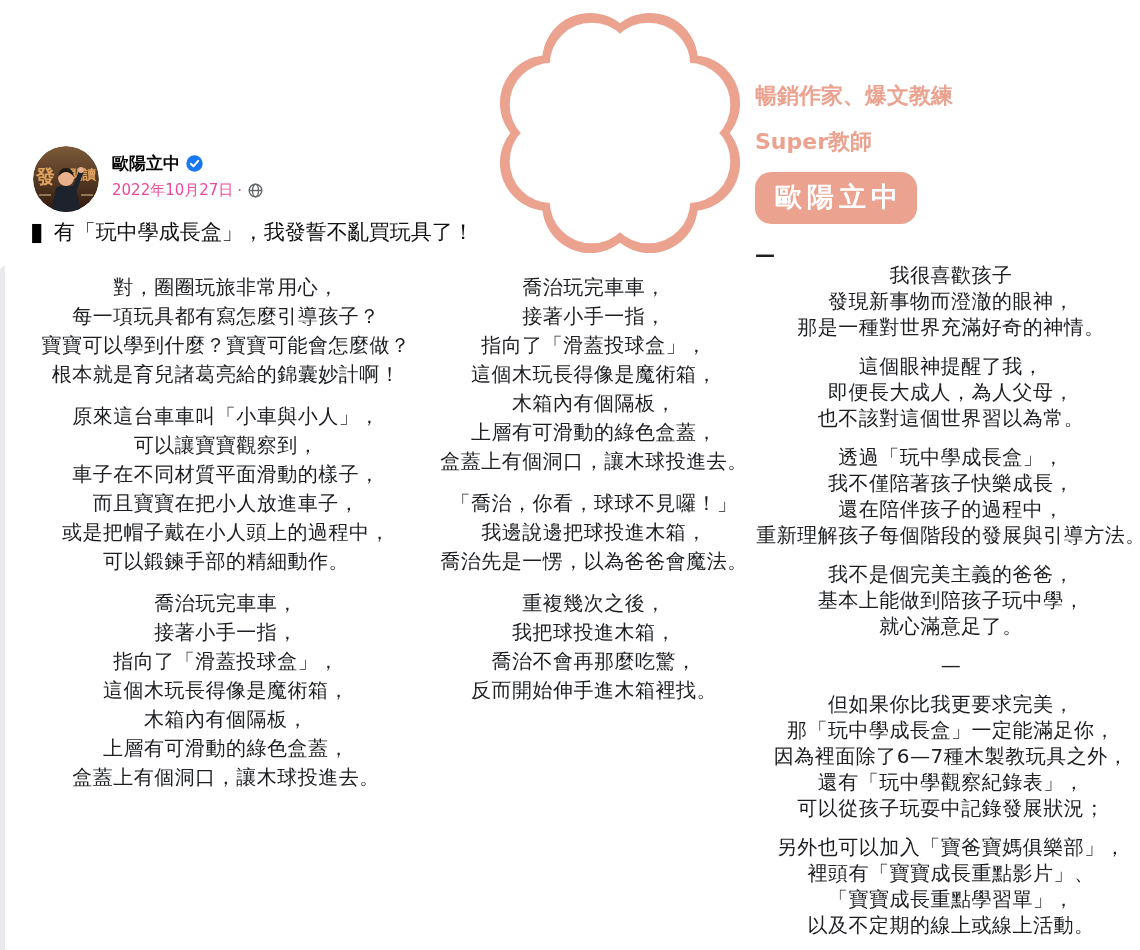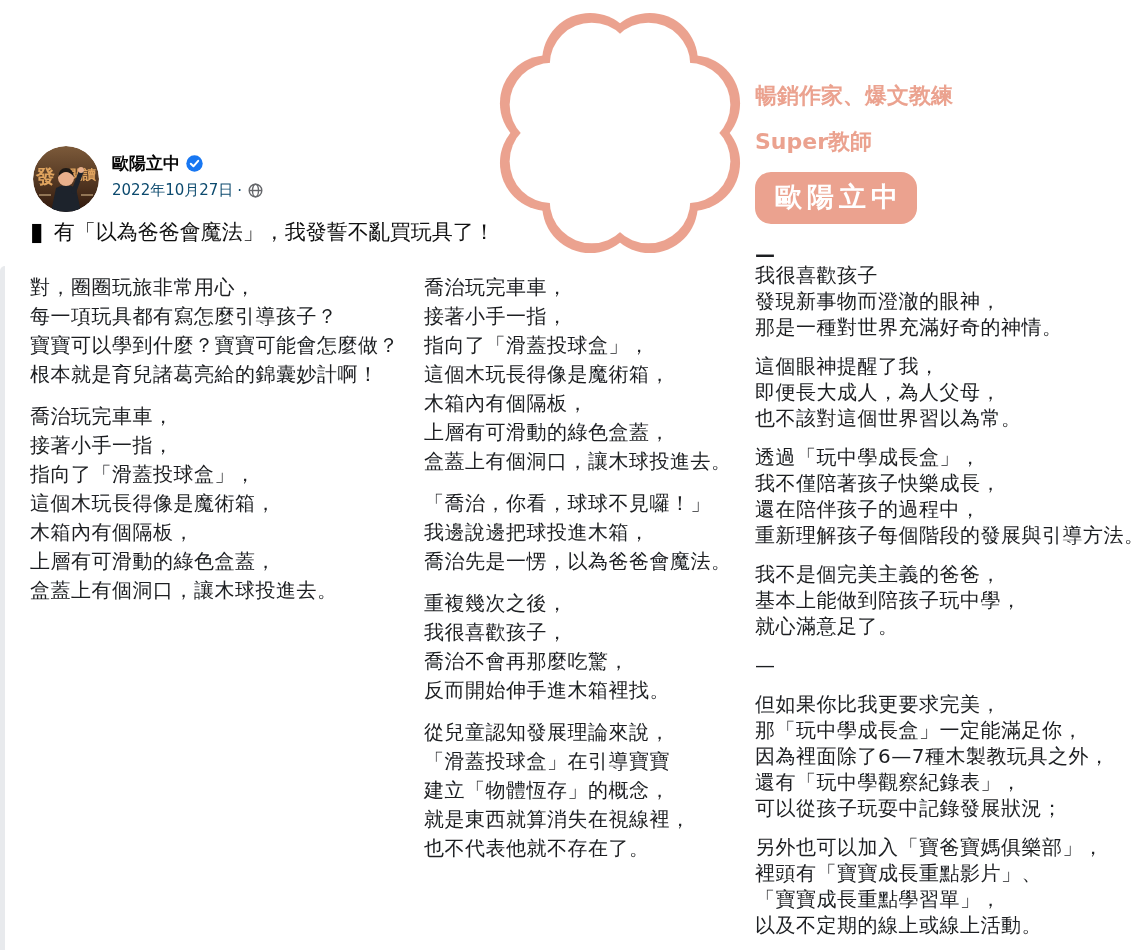--- a/index.html
+++ b/index.html
@@ -12,42 +12,42 @@
     position:absolute;left:0;top:266px;width:5px;height:684px;
     background:#e8eaed;border-top-left-radius:6px;
   }
   
   .fb-header{position:absolute;left:33px;top:146px;display:flex;gap:13px;}
   .avatar{width:66px;height:66px;border-radius:50%;overflow:hidden;flex:0 0 auto;cursor:pointer;}
   .hdr-meta{padding-top:6px;}
   .name-row{display:flex;align-items:center;gap:6px;}
   .author-name{font-size:17px;font-weight:700;color:#050505;cursor:pointer;}
   .verified{width:17px;height:17px;display:inline-block;}
-  .date-row{display:flex;align-items:center;gap:4px;margin-top:6px;font-size:15px;color:#0c4a6e;cursor:pointer;}
+  .date-row{display:flex;align-items:center;gap:4px;margin-top:6px;font-size:15px;color:#ec4899;cursor:pointer;}
   .globe{width:15px;height:15px;display:inline-block;margin-left:2px;}
   
   .post-title{
     position:absolute;left:30px;top:218px;font-size:21px;color:#111;
     display:flex;align-items:center;gap:10px;white-space:nowrap;
   }
   .title-marker{font-size:25px;line-height:1;color:#000;transform:translateY(-1px);}
   
   .photo{position:absolute;left:489px;top:2px;width:262px;height:262px;}
   
   .profile{position:absolute;left:755px;top:84px;width:392px;}
   .profile-title{font-size:22px;font-weight:700;line-height:1.1;}
   .profile-title + .profile-title{margin-top:22px;}
   .name-badge{
     display:inline-block;margin-top:18px;color:#fff;font-size:27px;font-weight:700;
     letter-spacing:5px;padding:7px 14px 9px 20px;border-radius:16px;
   }
   .profile-divider{margin-top:18px;font-size:20px;font-weight:600;color:#1c1e21;}
   
   .col{position:absolute;font-size:20px;color:#1c1e21;letter-spacing:0.5px;}
-  .col .para{margin:0 0 13px 0;white-space:pre-line;}
+  .col .para{margin:0 0 13px 0;white-space:pre-line;text-align:center;}
   .col1{left:30px;top:273px;width:392px;line-height:29px;}
   .col2{left:424px;top:273px;width:340px;line-height:29px;}
   .col3{left:755px;top:262px;width:392px;line-height:26px;}
 </style>
 </head>
 <body>
 
 <div class="left-strip"></div>
 
 <header class="fb-header">
@@ -95,21 +95,21 @@
           <line x1="1.4" y1="7.5" x2="13.6" y2="7.5" stroke="#65676B" stroke-width="1.4"></line>
           <ellipse cx="7.5" cy="7.5" rx="3" ry="6.3" fill="none" stroke="#65676B" stroke-width="1.4"></ellipse>
         </svg>
       </span>
     </div>
   </div>
 </header>
 
 <div class="post-title">
   <span class="title-marker">▮</span>
-  <span>有「以為爸爸會魔法」，我發誓不亂買玩具了！</span>
+  <span>有「玩中學成長盒」，我發誓不亂買玩具了！</span>
 </div>
 
 <div class="photo">
   <svg id="flowerSvg" width="262" height="262" viewBox="0 0 262 262">
     <defs>
       <linearGradient id="phBg" x1="0" y1="0" x2="0" y2="1">
         <stop offset="0" stop-color="#878c94"></stop>
           <stop offset="1" stop-color="#6d727b"></stop>
       </linearGradient>
       <clipPath id="flowerClip">
@@ -178,48 +178,49 @@
   <div class="profile-title" style="color: rgb(235, 162, 143);">Super教師</div>
   <div><span class="name-badge" style="background: rgb(235, 162, 143);">歐陽立中</span></div>
   <div class="profile-divider">—</div>
 </aside>
 
 <section class="col col1">
     <p class="para">對，圈圈玩旅非常用心，
 每一項玩具都有寫怎麼引導孩子？
 寶寶可以學到什麼？寶寶可能會怎麼做？
 根本就是育兒諸葛亮給的錦囊妙計啊！</p>
+    <p class="para">原來這台車車叫「小車與小人」，
+可以讓寶寶觀察到，
+車子在不同材質平面滑動的樣子，
+而且寶寶在把小人放進車子，
+或是把帽子戴在小人頭上的過程中，
+可以鍛鍊手部的精細動作。</p>
     <p class="para">喬治玩完車車，
 接著小手一指，
 指向了「滑蓋投球盒」，
 這個木玩長得像是魔術箱，
 木箱內有個隔板，
 上層有可滑動的綠色盒蓋，
 盒蓋上有個洞口，讓木球投進去。</p>
   </section>
 <section class="col col2">
     <p class="para">喬治玩完車車，
 接著小手一指，
 指向了「滑蓋投球盒」，
 這個木玩長得像是魔術箱，
 木箱內有個隔板，
 上層有可滑動的綠色盒蓋，
 盒蓋上有個洞口，讓木球投進去。</p>
     <p class="para">「喬治，你看，球球不見囉！」
 我邊說邊把球投進木箱，
 喬治先是一愣，以為爸爸會魔法。</p>
     <p class="para">重複幾次之後，
-我很喜歡孩子，
+我把球投進木箱，
 喬治不會再那麼吃驚，
 反而開始伸手進木箱裡找。</p>
-    <p class="para">從兒童認知發展理論來說，
-「滑蓋投球盒」在引導寶寶
-建立「物體恆存」的概念，
-就是東西就算消失在視線裡，
-也不代表他就不存在了。</p>
   </section>
 <section class="col col3">
     <p class="para">我很喜歡孩子
 發現新事物而澄澈的眼神，
 那是一種對世界充滿好奇的神情。</p>
     <p class="para">這個眼神提醒了我，
 即便長大成人，為人父母，
 也不該對這個世界習以為常。</p>
     <p class="para">透過「玩中學成長盒」，
 我不僅陪著孩子快樂成長，

